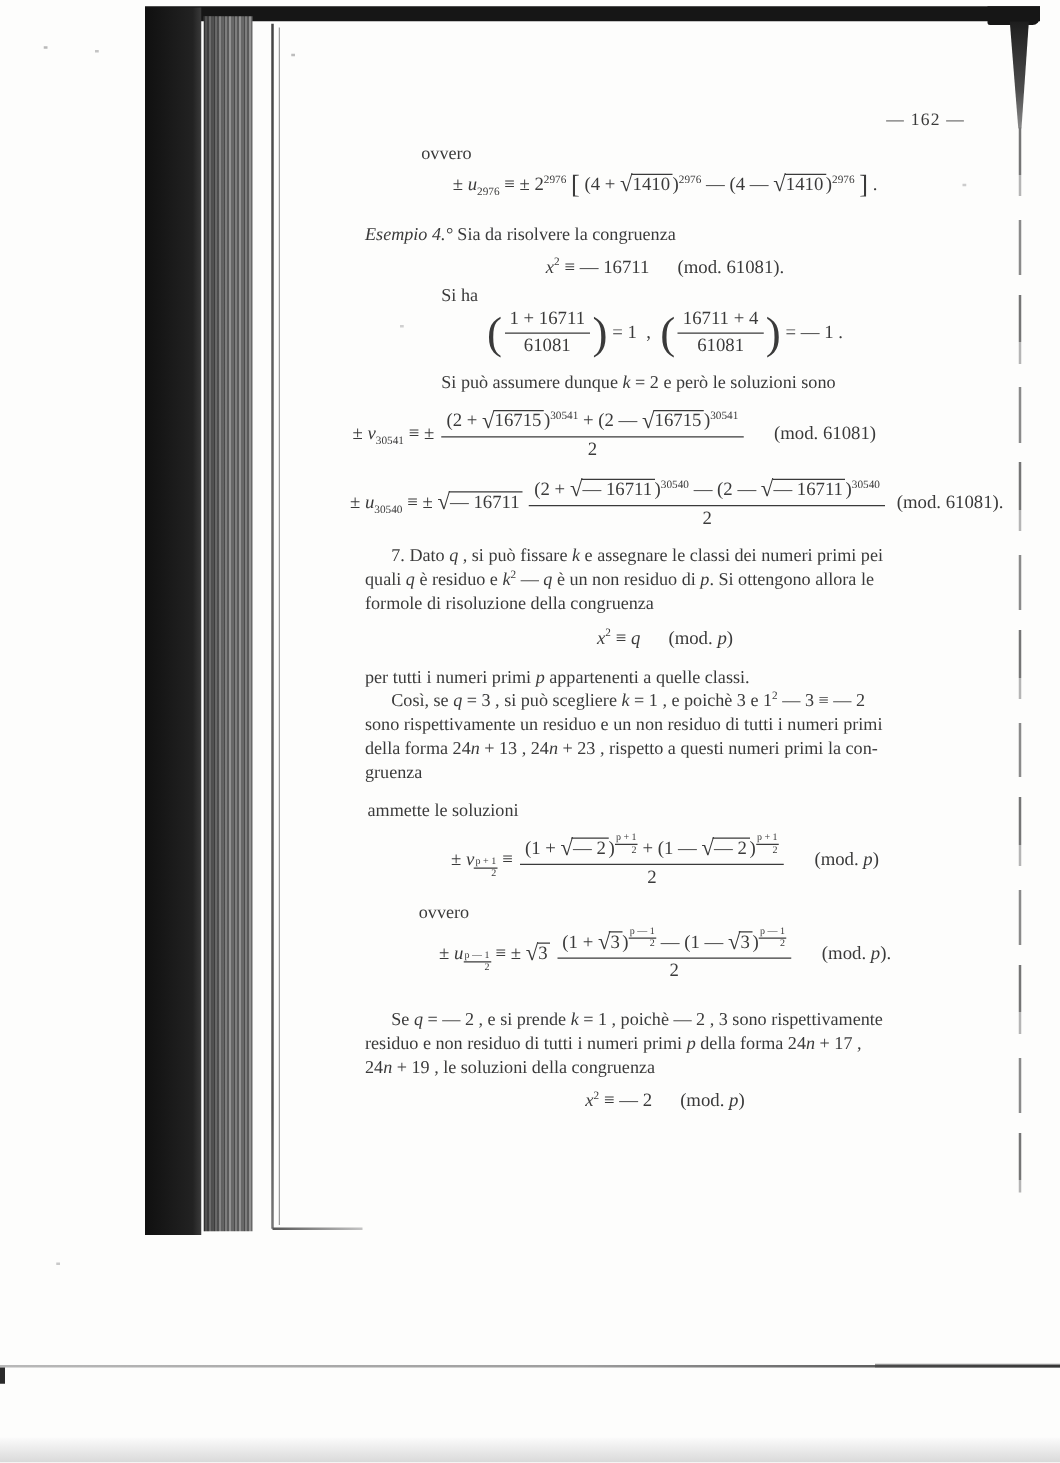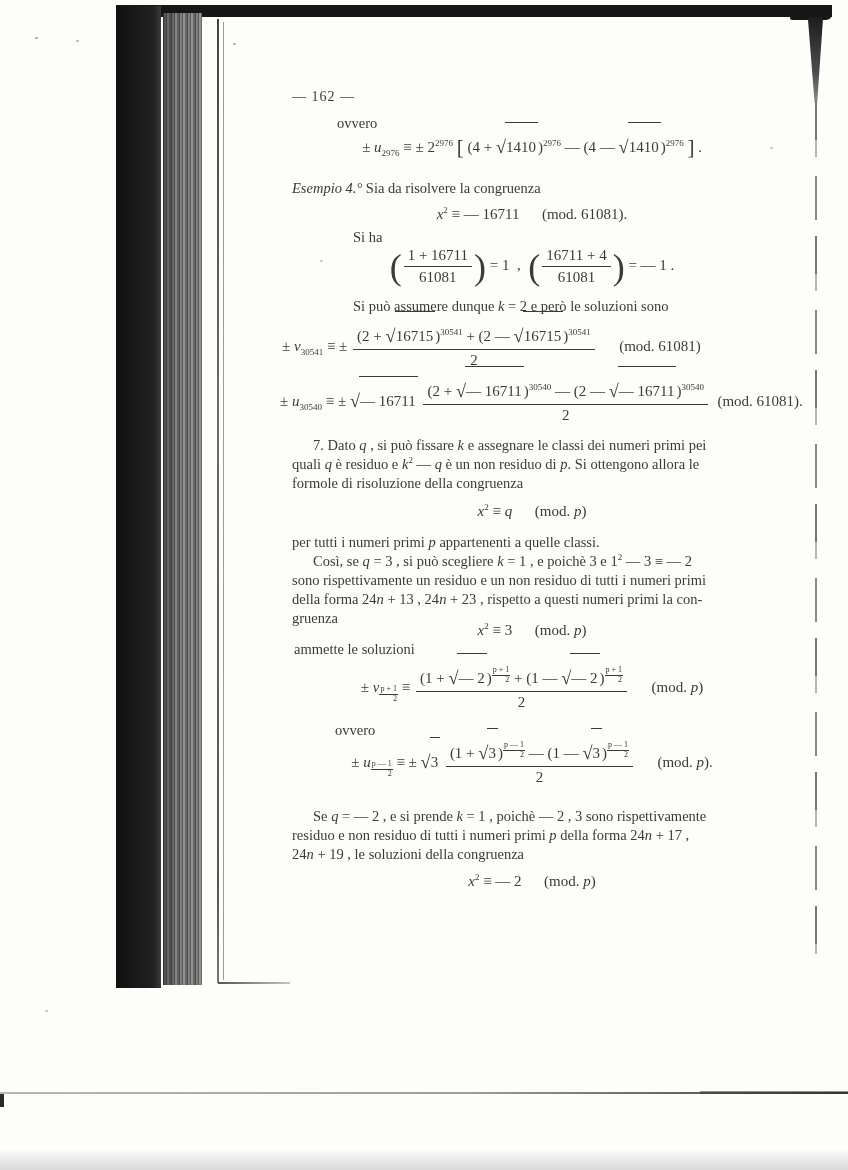--- a/index.html
+++ b/index.html
@@ -31,33 +31,33 @@
   .platen-line{position:absolute;left:0;top:1092px;width:848px;height:2px;
     background:linear-gradient(90deg,#b8b8b8,#9d9d9d 55%,#4c4c4c 90%,#2e2e2e);}
   .platen-line-thick{position:absolute;left:700px;top:1091px;width:148px;height:3px;background:#3c3c3c;opacity:.55;}
   .platen-nub{position:absolute;left:0;top:1094px;width:4px;height:13px;background:#2a2a2a;}
   .bottom-band{position:absolute;left:0;top:1150px;width:848px;height:20px;background:linear-gradient(180deg,#fbfbfb,#d9d9d9);}
   .specks{position:absolute;left:35px;top:37px;width:3px;height:2px;background:#b9b9b9;
     box-shadow:41px 3px 0 #c4c4c4, 198px 6px 0 #bdbdbd, 735px 110px 0 #cccccc, 285px 223px 0 #d0d0d0, 10px 973px 0 #c9c9c9;}
 
   
   #content{position:absolute;left:292px;top:0;width:480px;height:1170px;color:var(--ink);}
-  .pageno{position:absolute;left:0;top:89px;width:480px;text-align:left;font-size:14px;letter-spacing:1px;}
+  .pageno{position:absolute;left:0;top:89px;width:480px;text-align:right;font-size:14px;letter-spacing:1px;}
   .block{position:absolute;left:0;width:480px;font-size:14.5px;line-height:19px;}
   .block.eq{white-space:nowrap;text-align:center;font-size:15px;}
   .block.label{font-size:14.5px;}
   .indent{text-indent:21px;}
   .it{font-style:italic;}
   sub.scr,sup.scr{font-size:9px;line-height:0;letter-spacing:0;}
   .frac{display:inline-block;vertical-align:middle;text-align:center;margin:0 2px;line-height:1.15;}
   .fn{display:block;padding:0 4px 2px;}
   .fd{display:block;border-top:1.3px solid var(--ink);padding:2px 4px 0;}
   .sqrt{white-space:nowrap;}
   .rad{font-size:1.22em;vertical-align:-1px;margin-right:-1px;}
-  .vinc{border-top:1.4px solid var(--ink);padding:16px 2px 0 1px;}
+  .vinc{border-top:1.4px solid var(--ink);padding:0 2px 0 1px;}
   .sfrac{display:inline-block;font-size:8px;line-height:1.1;text-align:right;vertical-align:middle;}
   .sfrac .sn{display:block;padding:0 1px;}
   .sfrac .sd{display:block;border-top:1px solid var(--ink);padding:0 1px;}
   .bigpar{font-size:36px;line-height:0;vertical-align:middle;font-weight:400;}
   .bigbr{font-size:21px;vertical-align:-2px;}
 </style>
 </head>
 <body>
 
 <div id="scan">
@@ -85,21 +85,20 @@
       <div class="block eq" style="top: 205px;"><span class="it">x</span><sup class="scr">2</sup><span> ≡ — 16711  (mod. 61081).</span></div>
       <div class="block label" style="top: 228px; margin-left: 61px; text-align: left;"><span>Si ha</span></div>
       <div class="block eq" style="top: 247px;"><span class="bigpar">(</span><span class="frac"><span class="fn"><span>1 + 16711</span></span><span class="fd"><span>61081</span></span></span><span class="bigpar">)</span><span> = 1 , </span><span class="bigpar">(</span><span class="frac"><span class="fn"><span>16711 + 4</span></span><span class="fd"><span>61081</span></span></span><span class="bigpar">)</span><span> = — 1 .</span></div>
       <div class="block text" style="top: 297px; margin-left: 61px; text-align: left;"><span>Si può assumere dunque </span><span class="it">k</span><span> = 2 e però le soluzioni sono</span></div>
       <div class="block eq" style="top: 326px; margin-left: -10px; text-align: left;"><span>± </span><span class="it">v</span><sub class="scr">30541</sub><span> ≡ ± </span><span class="frac"><span class="fn"><span>(2 + </span><span class="sqrt"><span class="rad">√</span><span class="vinc">16715</span></span><span>)</span><sup class="scr">30541</sup><span> + (2 — </span><span class="sqrt"><span class="rad">√</span><span class="vinc">16715</span></span><span>)</span><sup class="scr">30541</sup></span><span class="fd"><span>2</span></span></span><span>  (mod. 61081)</span></div>
       <div class="block eq" style="top: 381px; margin-left: -12px; text-align: left;"><span>± </span><span class="it">u</span><sub class="scr">30540</sub><span> ≡ ± </span><span class="sqrt"><span class="rad">√</span><span class="vinc">— 16711</span></span><span> </span><span class="frac"><span class="fn"><span>(2 + </span><span class="sqrt"><span class="rad">√</span><span class="vinc">— 16711</span></span><span>)</span><sup class="scr">30540</sup><span> — (2 — </span><span class="sqrt"><span class="rad">√</span><span class="vinc">— 16711</span></span><span>)</span><sup class="scr">30540</sup></span><span class="fd"><span>2</span></span></span><span> (mod. 61081).</span></div>
       <div class="block text indent" style="top: 436px;"><span>7. Dato </span><span class="it">q</span><span> , si può fissare </span><span class="it">k</span><span> e assegnare le classi dei numeri primi pei</span><br><span>quali </span><span class="it">q</span><span> è residuo e </span><span class="it">k</span><sup class="scr">2</sup><span> — </span><span class="it">q</span><span> è un non residuo di </span><span class="it">p</span><span>. Si ottengono allora le</span><br><span>formole di risoluzione della congruenza</span></div>
       <div class="block eq" style="top: 502px;"><span class="it">x</span><sup class="scr">2</sup><span> ≡ </span><span class="it">q</span><span>  (mod. </span><span class="it">p</span><span>)</span></div>
       <div class="block text" style="top: 533px;"><span>per tutti i numeri primi </span><span class="it">p</span><span> appartenenti a quelle classi.</span></div>
       <div class="block text indent" style="top: 552px;"><span>Così, se </span><span class="it">q</span><span> = 3 , si può scegliere </span><span class="it">k</span><span> = 1 , e poichè 3 e 1</span><sup class="scr">2</sup><span> — 3 ≡ — 2</span><br><span>sono rispettivamente un residuo e un non residuo di tutti i numeri primi</span><br><span>della forma 24</span><span class="it">n</span><span> + 13 , 24</span><span class="it">n</span><span> + 23 , rispetto a questi numeri primi la con-</span><br><span>gruenza</span></div>
-      <div class="block eq" style="top: 621px;"><span class="it">x</span><sup class="scr">2</sup><span> ≡ 3  (mod. </span><span class="it">p</span><span>)</span></div>
       <div class="block label" style="top: 640px; margin-left: 2px; text-align: left;"><span>ammette le soluzioni</span></div>
       <div class="block eq" style="top: 666px;"><span>± </span><span class="it">v</span><sub class="scr"><span class="sfrac"><span class="sn">p + 1</span><span class="sd">2</span></span></sub><span> ≡ </span><span class="frac"><span class="fn"><span>(1 + </span><span class="sqrt"><span class="rad">√</span><span class="vinc">— 2</span></span><span>)</span><sup class="scr"><span class="sfrac"><span class="sn">p + 1</span><span class="sd">2</span></span></sup><span> + (1 — </span><span class="sqrt"><span class="rad">√</span><span class="vinc">— 2</span></span><span>)</span><sup class="scr"><span class="sfrac"><span class="sn">p + 1</span><span class="sd">2</span></span></sup></span><span class="fd"><span>2</span></span></span><span>  (mod. </span><span class="it">p</span><span>)</span></div>
       <div class="block label" style="top: 721px; margin-left: 43px; text-align: left;"><span>ovvero</span></div>
       <div class="block eq" style="top: 741px;"><span>± </span><span class="it">u</span><sub class="scr"><span class="sfrac"><span class="sn">p — 1</span><span class="sd">2</span></span></sub><span> ≡ ± </span><span class="sqrt"><span class="rad">√</span><span class="vinc">3</span></span><span> </span><span class="frac"><span class="fn"><span>(1 + </span><span class="sqrt"><span class="rad">√</span><span class="vinc">3</span></span><span>)</span><sup class="scr"><span class="sfrac"><span class="sn">p — 1</span><span class="sd">2</span></span></sup><span> — (1 — </span><span class="sqrt"><span class="rad">√</span><span class="vinc">3</span></span><span>)</span><sup class="scr"><span class="sfrac"><span class="sn">p — 1</span><span class="sd">2</span></span></sup></span><span class="fd"><span>2</span></span></span><span>  (mod. </span><span class="it">p</span><span>).</span></div>
       <div class="block text indent" style="top: 807px;"><span>Se </span><span class="it">q</span><span> = — 2 , e si prende </span><span class="it">k</span><span> = 1 , poichè — 2 , 3 sono rispettivamente</span><br><span>residuo e non residuo di tutti i numeri primi </span><span class="it">p</span><span> della forma 24</span><span class="it">n</span><span> + 17 ,</span><br><span>24</span><span class="it">n</span><span> + 19 , le soluzioni della congruenza</span></div>
       <div class="block eq" style="top: 872px;"><span class="it">x</span><sup class="scr">2</sup><span> ≡ — 2  (mod. </span><span class="it">p</span><span>)</span></div>
     </div>
 </div>
 
 </body></html>

